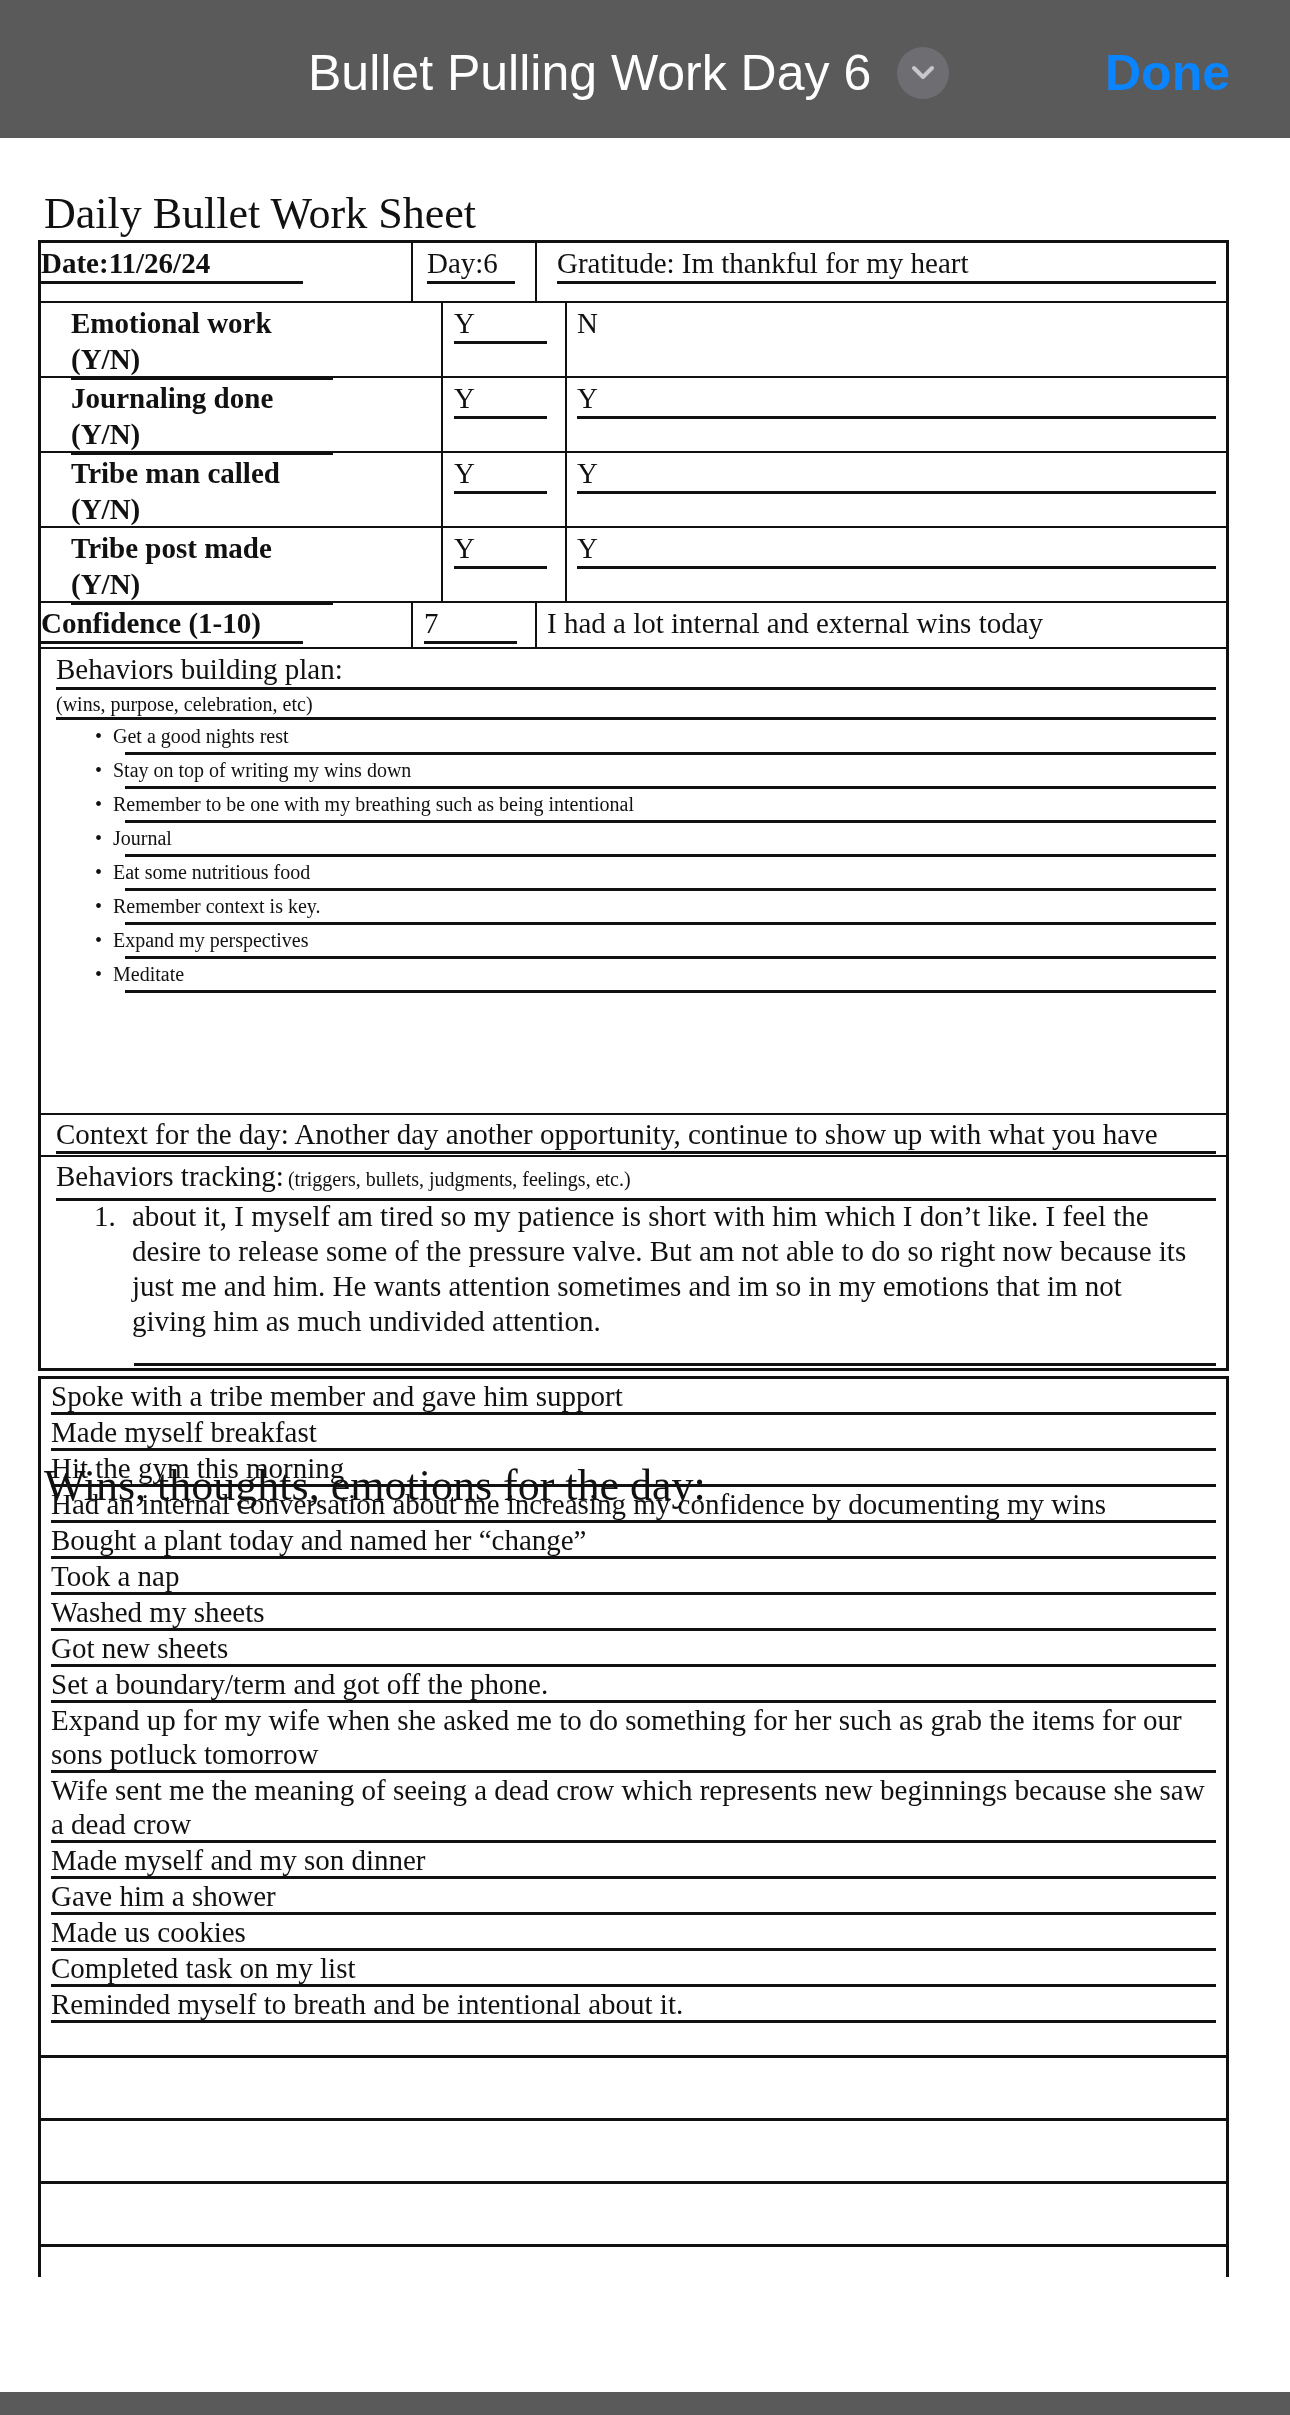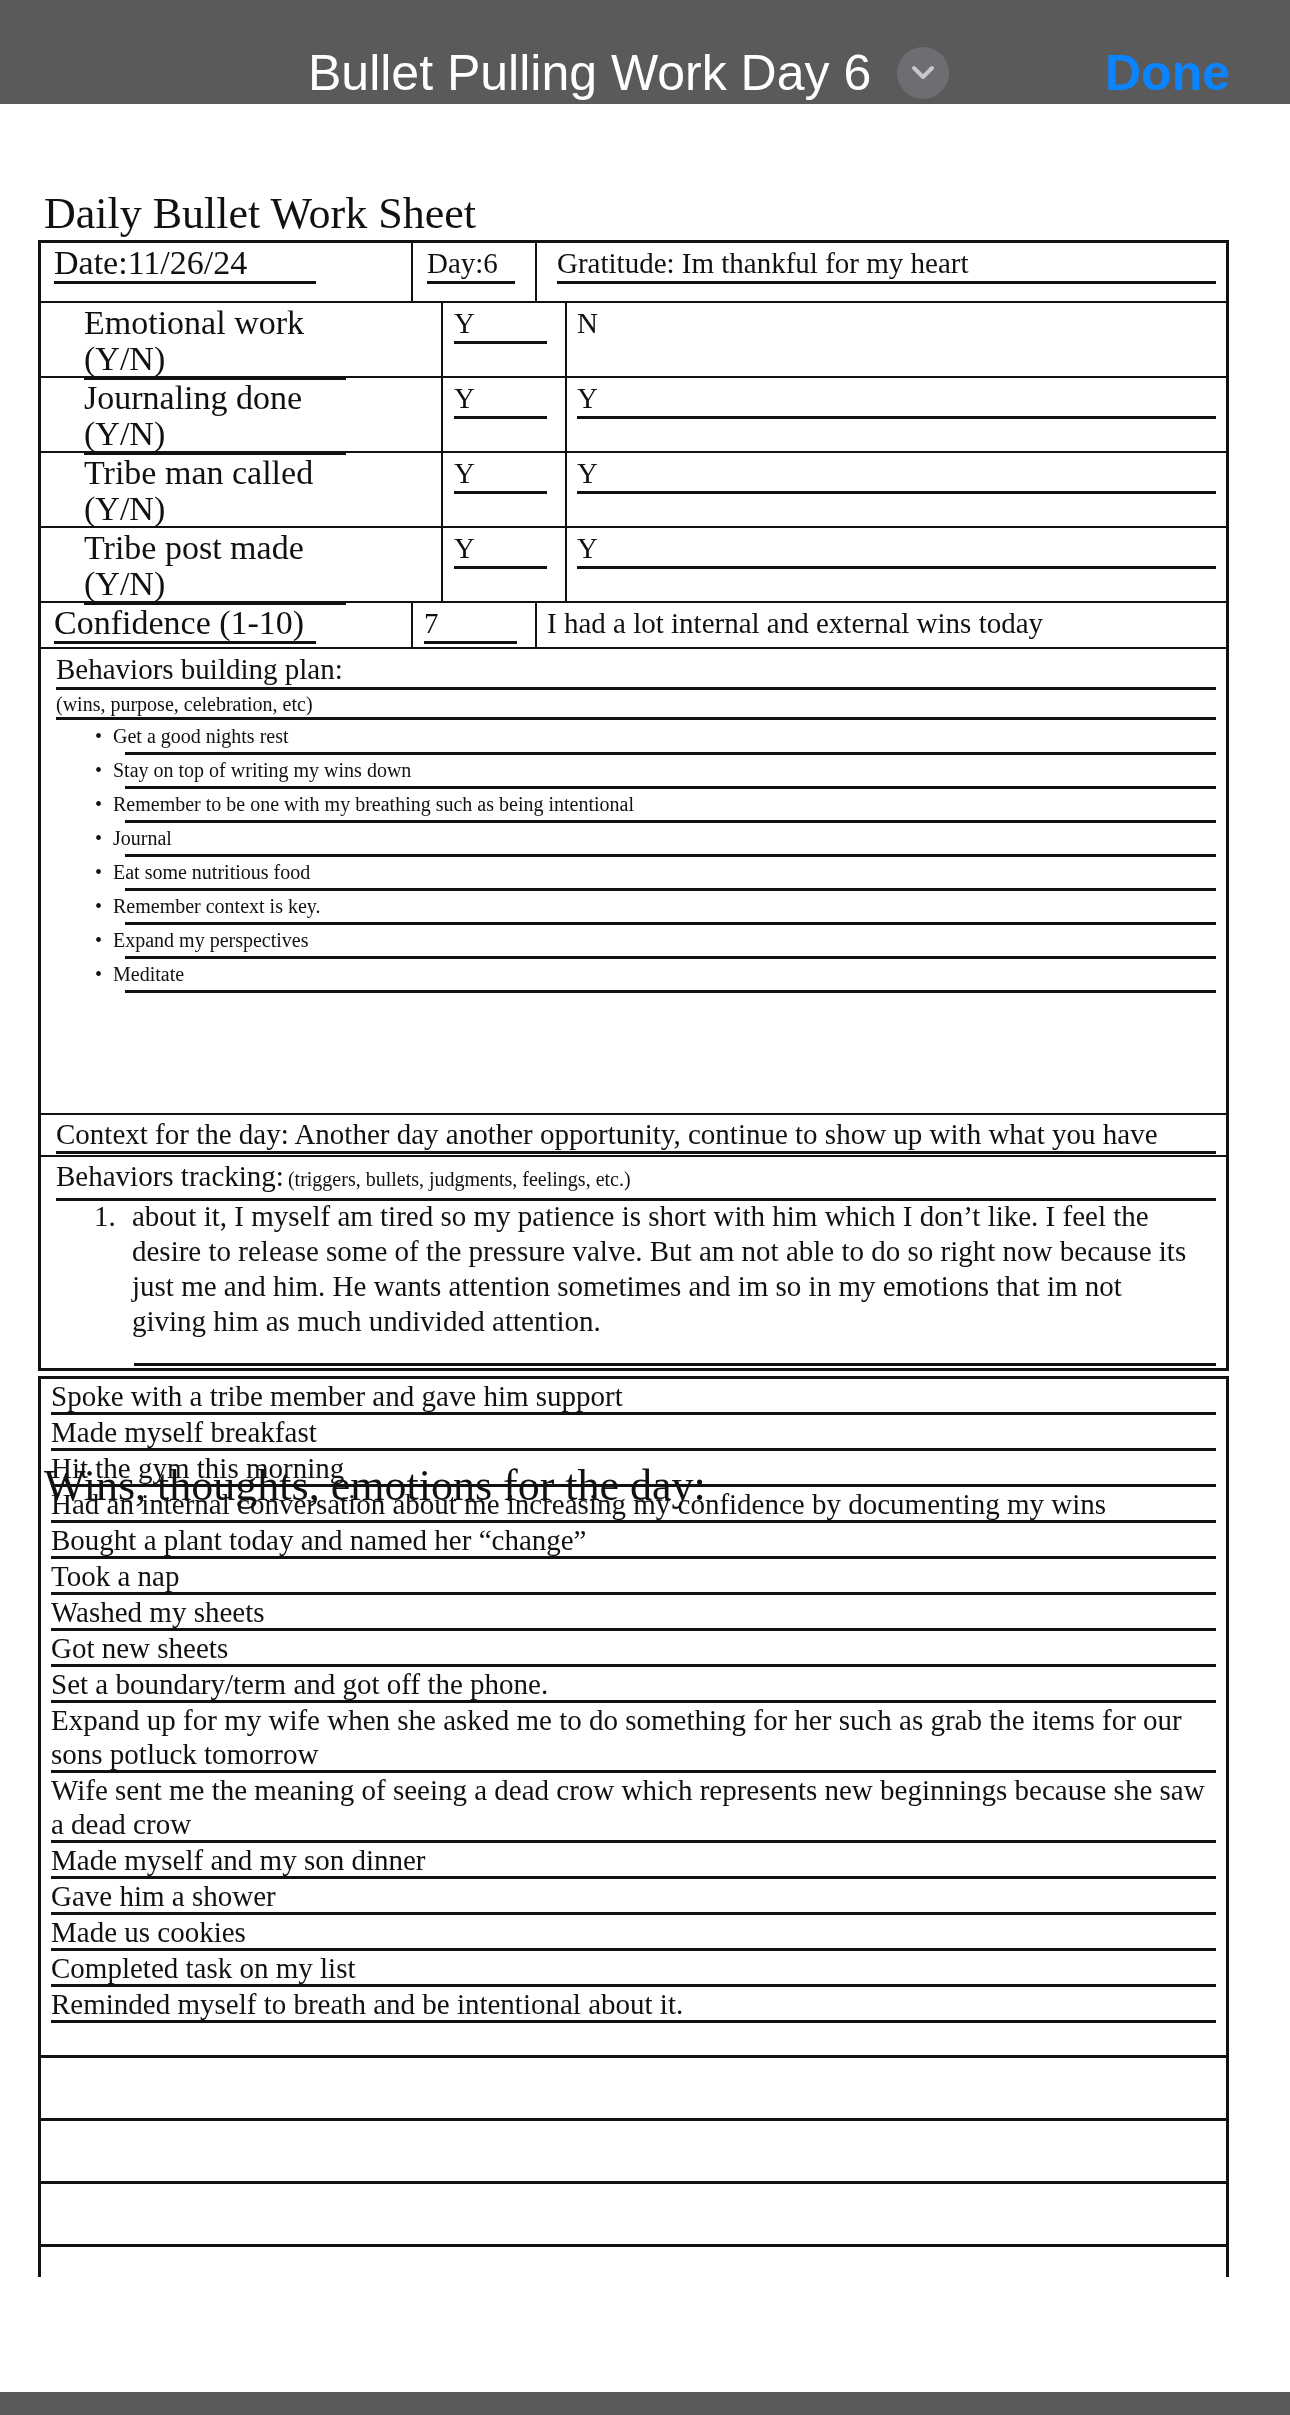--- a/index.html
+++ b/index.html
@@ -1,21 +1,21 @@
 <!DOCTYPE html>
 <html><head>
 <meta charset="utf-8">
 <style>
   * { box-sizing: border-box; margin: 0; padding: 0; }
   html, body { width: 1290px; height: 2415px; overflow: hidden; background: #ffffff; }
   body { position: relative; font-family: "Liberation Serif", serif; color: #111; }
 
   
   .navbar {
-    position: absolute; left: 0; top: 0; width: 1290px; height: 104px;
+    position: absolute; left: 0; top: 0; width: 1290px; height: 138px;
     background: #5a5a5a;
   }
   .nav-title-wrap {
     position: absolute; left: 308px; top: 40px; height: 66px;
     display: flex; align-items: center;
   }
   .nav-title {
     font-family: "Liberation Sans", sans-serif; font-size: 50px; color: #ffffff;
     letter-spacing: 0px; white-space: nowrap;
   }
@@ -44,21 +44,21 @@
   .row:last-child { border-bottom: none; }
   .c1 { width: 372px; border-right: 2px solid #111; position: relative; }
   .c2 { width: 124px; border-right: 2px solid #111; position: relative; }
   .c3 { flex: 1; position: relative; }
   .ul { border-bottom: 3px solid #111; }
 
   .r-head { height: 60px; }
   .r-yn { height: 75px; padding-left: 30px; }
   .r-conf { height: 46px; }
 
-  .lbl { position: absolute; left: 13px; top: 2px; width: 262px; font-size: 34px; line-height: 36px; }
+  .lbl { position: absolute; left: 0; top: 2px; width: 262px; font-size: 29px; line-height: 36px; font-weight: bold; }
   .lbl .line2 { display: block; border-bottom: 3px solid #111; }
   .val2 { position: absolute; left: 11px; top: 2px; width: 93px; font-size: 29px; line-height: 36px; border-bottom: 3px solid #111; padding-left: 0; }
   .val3 { position: absolute; left: 10px; top: 2px; right: 10px; font-size: 29px; line-height: 36px; padding-left: 0; }
   .val3.ul { border-bottom: 3px solid #111; }
 
   .plan { height: 466px; position: relative; }
   .plan-title { position: absolute; left: 15px; right: 10px; top: 2px; font-size: 29px; line-height: 36px; border-bottom: 3px solid #111; }
   .plan-sub { position: absolute; left: 15px; right: 10px; top: 42px; font-size: 20px; line-height: 26px; border-bottom: 3px solid #111; }
   .plan-list { position: absolute; left: 54px; right: 10px; top: 72px; }
   .plan-item { position: relative; height: 34px; }

